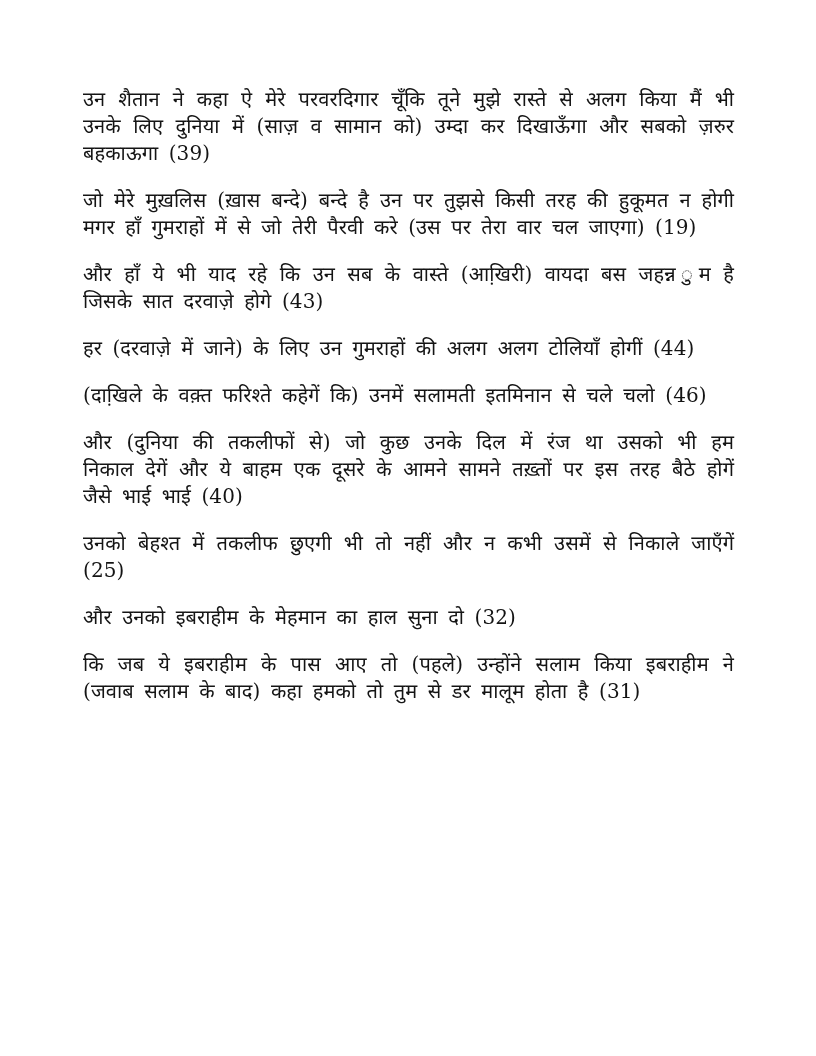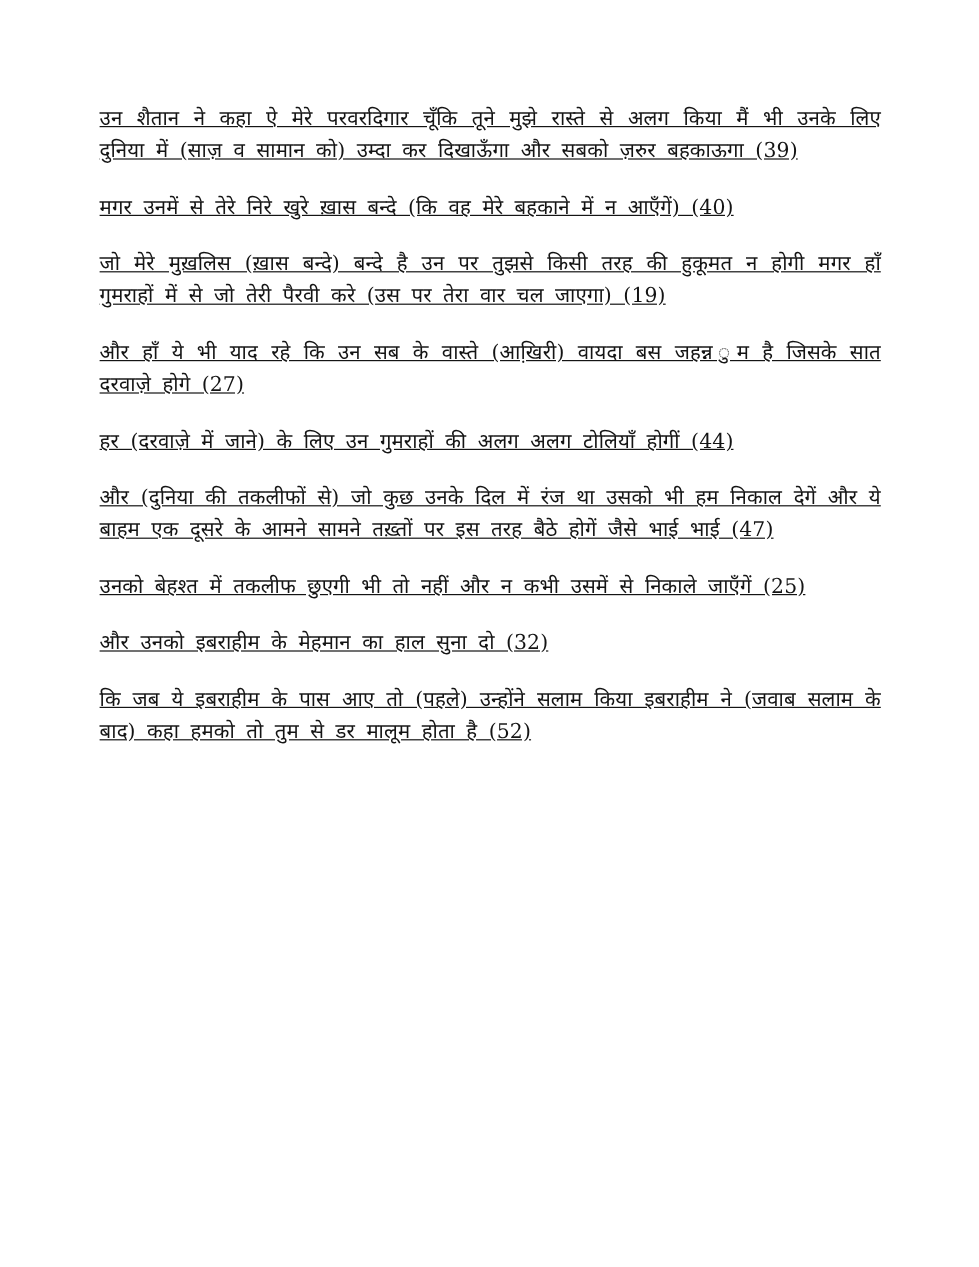--- a/index.html
+++ b/index.html
@@ -17,37 +17,36 @@
     color: #141414;
   }
   .content {
     position: absolute;
     left: 83px;
     top: 86px;
     width: 651px;
   }
   .verse-para {
     margin: 0 0 20px 0;
-    font-size: 17px;
+    font-size: 20px;
     line-height: 27px;
     text-align: justify;
     text-align-last: left;
     word-spacing: 4px;
     letter-spacing: 0.1px;
-    text-decoration: underline;
   }
 </style>
 </head>
 <body>
 
 <div class="page">
   <div class="content">
     <p class="verse-para">उन शैतान ने कहा ऐ मेरे परवरदिगार चूँकि तूने मुझे रास्ते से अलग किया मैं भी उनके लिए दुनिया में (साज़ व सामान को) उम्दा कर दिखाऊँगा और सबको ज़रुर बहकाऊगा (39)</p>
-    <p class="verse-para">मगर उनमें से तेरे निरे खुरे ख़ास बन्दे (कि वह मेरे बहकाने में न आएँगें) (40)</p>
     <p class="verse-para">जो मेरे मुख़लिस (ख़ास बन्दे) बन्दे है उन पर तुझसे किसी तरह की हुकूमत न होगी मगर हाँ गुमराहों में से जो तेरी पैरवी करे (उस पर तेरा वार चल जाएगा) (19)</p>
-    <p class="verse-para">और हाँ ये भी याद रहे कि उन सब के वास्ते (आखि़री) वायदा बस जहन्न ुम है जिसके सात दरवाज़े होगे (27)</p>
+    <p class="verse-para">और हाँ ये भी याद रहे कि उन सब के वास्ते (आखि़री) वायदा बस जहन्न ुम है जिसके सात दरवाज़े होगे (43)</p>
     <p class="verse-para">हर (दरवाज़े में जाने) के लिए उन गुमराहों की अलग अलग टोलियाँ होगीं (44)</p>
-    <p class="verse-para">और (दुनिया की तकलीफों से) जो कुछ उनके दिल में रंज था उसको भी हम निकाल देगें और ये बाहम एक दूसरे के आमने सामने तख़्तों पर इस तरह बैठे होगें जैसे भाई भाई (47)</p>
+    <p class="verse-para">(दाखि़ले के वक़्त फरिश्ते कहेगें कि) उनमें सलामती इतमिनान से चले चलो (46)</p>
+    <p class="verse-para">और (दुनिया की तकलीफों से) जो कुछ उनके दिल में रंज था उसको भी हम निकाल देगें और ये बाहम एक दूसरे के आमने सामने तख़्तों पर इस तरह बैठे होगें जैसे भाई भाई (40)</p>
     <p class="verse-para">उनको बेहश्त में तकलीफ छुएगी भी तो नहीं और न कभी उसमें से निकाले जाएँगें (25)</p>
     <p class="verse-para">और उनको इबराहीम के मेहमान का हाल सुना दो (32)</p>
-    <p class="verse-para">कि जब ये इबराहीम के पास आए तो (पहले) उन्होंने सलाम किया इबराहीम ने (जवाब सलाम के बाद) कहा हमको तो तुम से डर मालूम होता है (52)</p>
+    <p class="verse-para">कि जब ये इबराहीम के पास आए तो (पहले) उन्होंने सलाम किया इबराहीम ने (जवाब सलाम के बाद) कहा हमको तो तुम से डर मालूम होता है (31)</p>
   </div>
 </div>
 
 </body></html>

